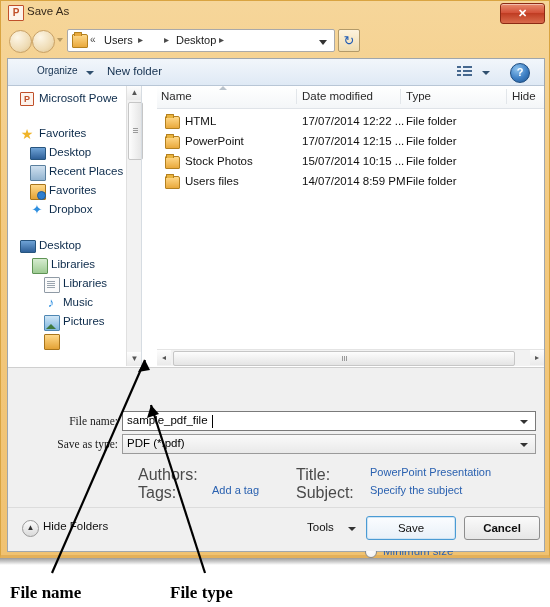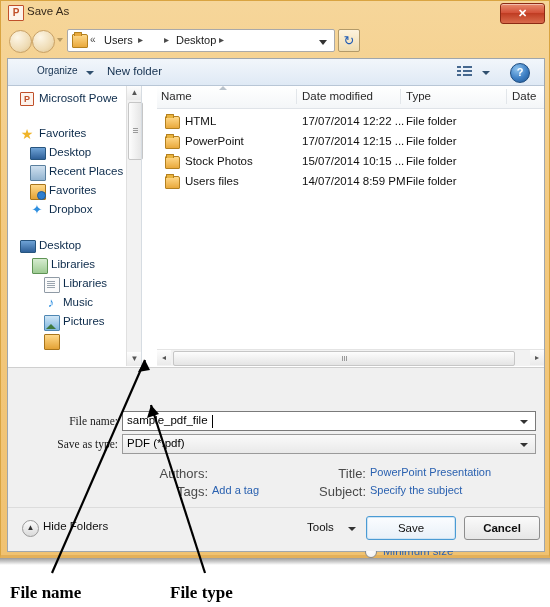--- a/index.html
+++ b/index.html
@@ -658,23 +658,22 @@
   #filetype-value {
     position: absolute;
     left: 4px; top: 2px;
     font-size: 11.5px;
     color: #000;
   }
 
   
   .meta-label {
     position: absolute;
-    font-size: 13px;
+    font-size: 16px;
     color: #4a4a4a;
-    text-align: right;
   }
   .meta-value {
     position: absolute;
     font-size: 11px;
     color: #2a61b0;
     cursor: pointer;
   }
   #authors-label { left: 130px; top: 98px; width: 70px; }
   #tags-label    { left: 130px; top: 116px; width: 70px; }
   #tags-value    { left: 204px; top: 116px; }
@@ -973,21 +972,21 @@
 
     <div id="file-list-pane">
       <div id="column-header">
         <div class="col-head" id="col-name">Name</div>
         <div id="sort-indicator"></div>
         <div class="col-divider" id="div-1"></div>
         <div class="col-head" id="col-date">Date modified</div>
         <div class="col-divider" id="div-2"></div>
         <div class="col-head" id="col-type">Type</div>
         <div class="col-divider" id="div-3"></div>
-        <div class="col-head" id="col-size">Date</div>
+        <div class="col-head" id="col-size">Hide</div>
       </div>
 
       <div class="file-row" style="top:26px;text-decoration:underline;">
         <span class="file-icon"></span>
         <span class="file-name">HTML</span>
         <span class="file-date">17/07/2014 12:22 ...</span>
         <span class="file-type">File folder</span>
       </div>
       <div class="file-row" style="top:46px;">
         <span class="file-icon"></span>

